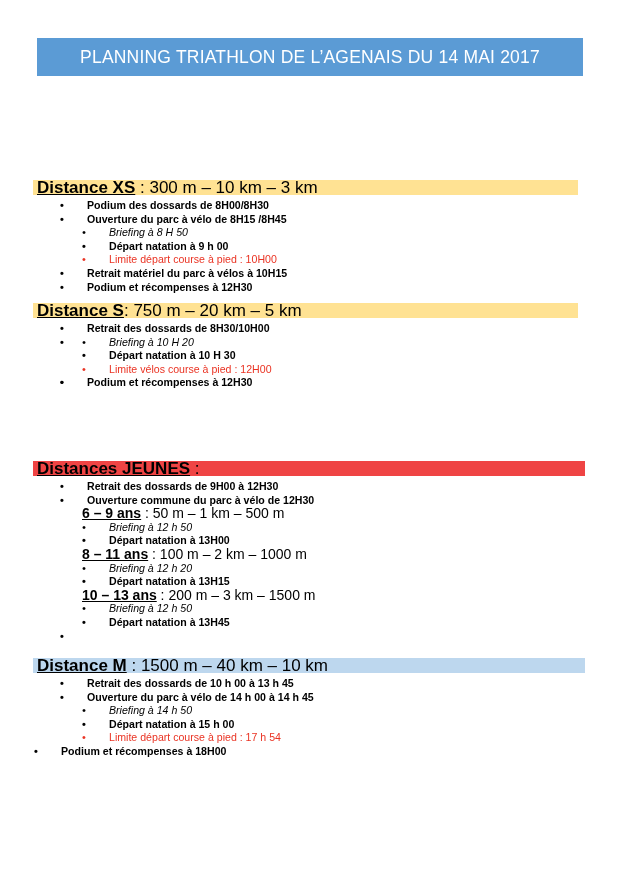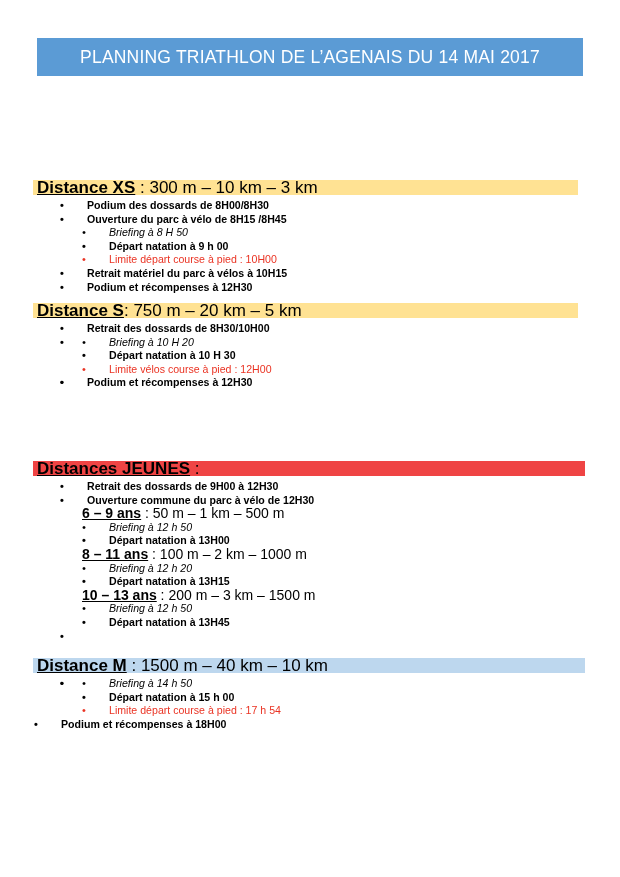--- a/index.html
+++ b/index.html
@@ -181,22 +181,22 @@
 
       <li class="item ind-1 b-bold"><span class="bullet">•</span></li>
     </ul>
   </div>
 
   <div class="section" style="top:610px;margin-top:48px;">
     <div class="section-header hd-blue" style="width:552px;">
       <span class="hd-name">Distance M</span><span class="hd-rest"> : 1500 m – 40 km – 10 km</span>
     </div>
     <ul class="lvl" style="margin-top:4px;">
-      <li class="item ind-1 b-bold"><span class="bullet">•</span></li>
-      <li class="item ind-1 b-bold"><span class="bullet">•</span></li>
+      <li class="item ind-1 b-bold"><span class="bullet">•</span><span class="txt">Retrait des dossards de 10 h 00 à 13 h 45</span></li>
+      <li class="item ind-1 b-bold"><span class="bullet">•</span><span class="txt">Ouverture du parc à vélo de 14 h 00 à 14 h 45</span></li>
       <li class="item ind-2 b-italic"><span class="bullet">•</span><span class="txt">Briefing à 14 h 50</span></li>
       <li class="item ind-2 b-bold"><span class="bullet">•</span><span class="txt">Départ natation à 15 h 00</span></li>
       <li class="item ind-2 b-red"><span class="bullet">•</span><span class="txt">Limite départ course à pied : 17 h 54</span></li>
       <li class="item ind-0 b-bold"><span class="bullet">•</span><span class="txt">Podium et récompenses à 18H00</span></li>
     </ul>
   </div>
 
 </div>
 
 </body></html>

